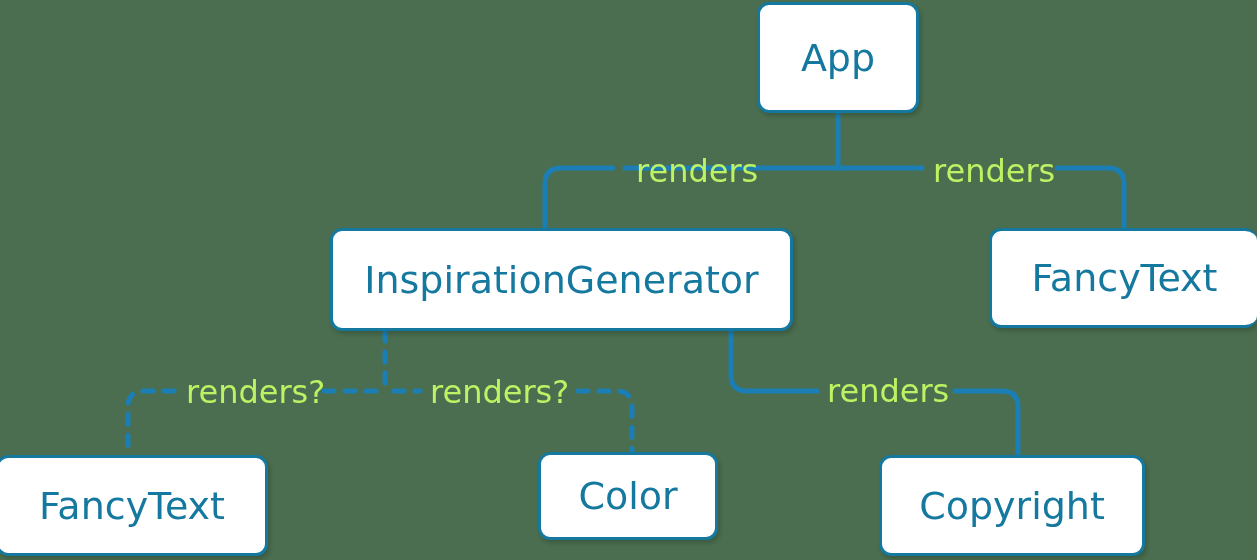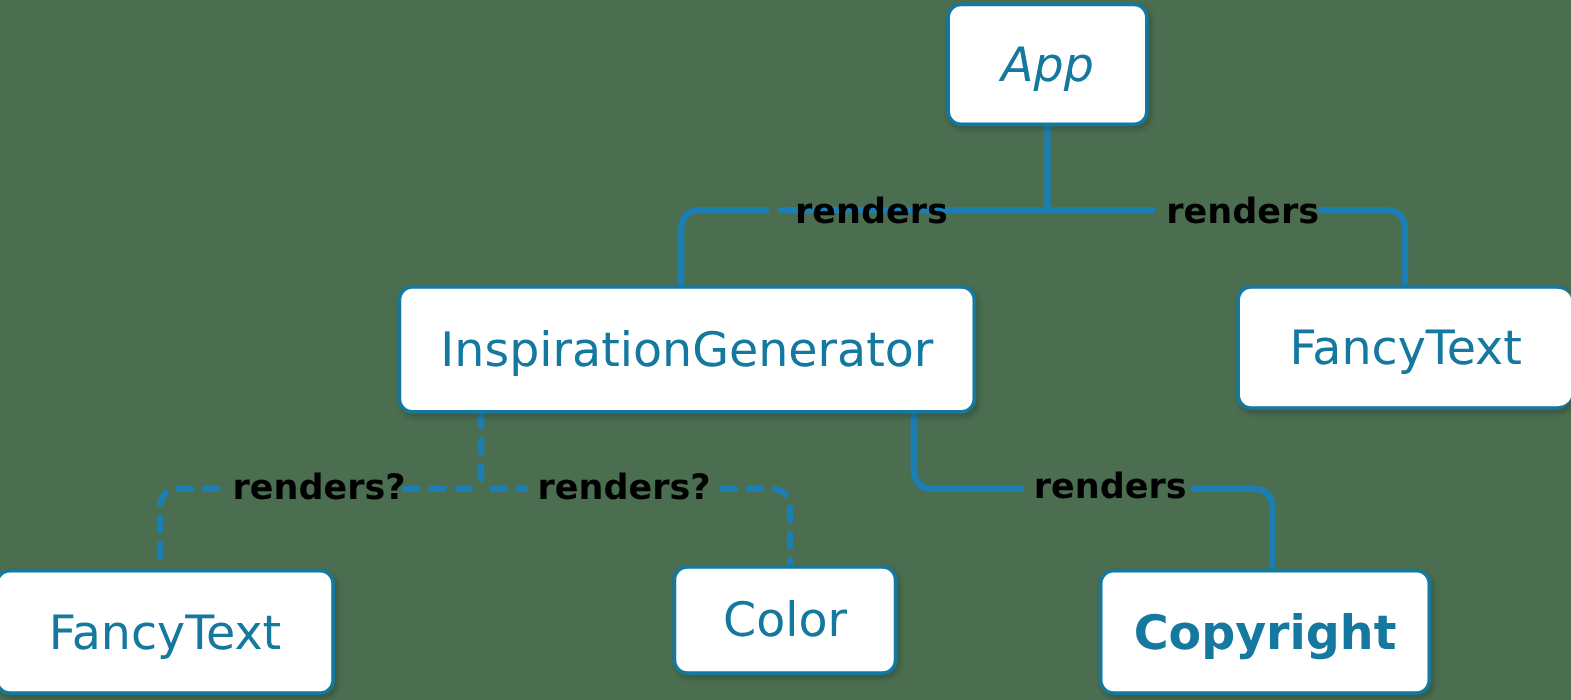--- a/index.html
+++ b/index.html
@@ -34,35 +34,35 @@
     box-shadow: 2px 3px 4px rgba(0,0,0,0.18);
     z-index: 3;
   }
   .node-label {
     color: #15789f;
     font-size: 38px;
     line-height: 1;
     white-space: nowrap;
     letter-spacing: 0px;
   }
-  .node-app          { left: 757px;  top: 2px;   width: 162px; height: 99px; font-style: italic; }
-  .node-insp         { left: 318px;  top: 228px; width: 463px; height: 103px; }
+  .node-app          { left: 757px;  top: 2px;   width: 162px; height: 111px; }
+  .node-insp         { left: 330px;  top: 228px; width: 463px; height: 103px; }
   .node-fancy-top    { left: 989px;  top: 228px; width: 268px; height: 100px; border-right: none; border-top-right-radius: 12px; border-bottom-right-radius: 12px; }
   .node-fancy-bottom { left: -4px;   top: 455px; width: 272px; height: 101px; }
   .node-color        { left: 538px;  top: 452px; width: 180px; height: 88px; }
-  .node-copyright    { left: 879px;  top: 455px; width: 266px; height: 101px; font-weight: bold; }
+  .node-copyright    { left: 879px;  top: 455px; width: 266px; height: 101px; }
 
   .edge-label {
     position: absolute;
-    color: #000000;
-    font-size: 28px;
+    color: #bef264;
+    font-size: 32px;
     line-height: 1;
     white-space: nowrap;
     z-index: 2;
-    font-weight: 700;
+    font-weight: 400;
   }
   .lbl-renders-left   { left: 636px; top: 155px; }
   .lbl-renders-right  { left: 933px; top: 155px; }
   .lbl-renders-q1     { left: 186px; top: 376px; }
   .lbl-renders-q2     { left: 430px; top: 376px; }
   .lbl-renders-bottom { left: 827px; top: 375px; }
 </style>
 </head>
 <body>
 

